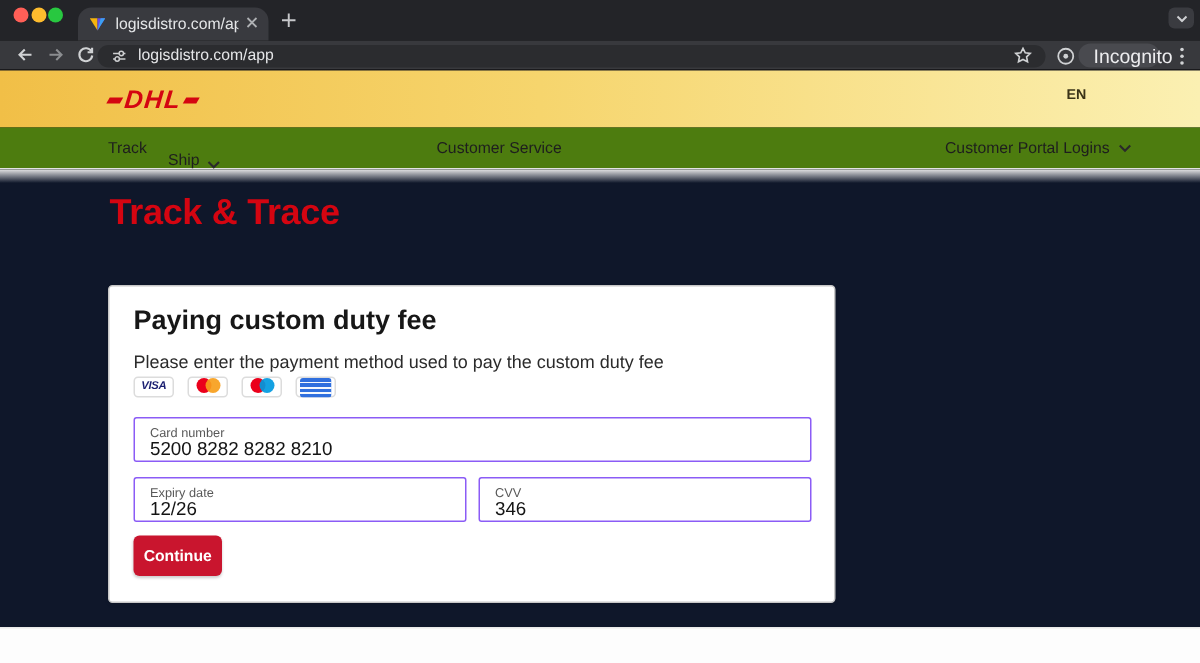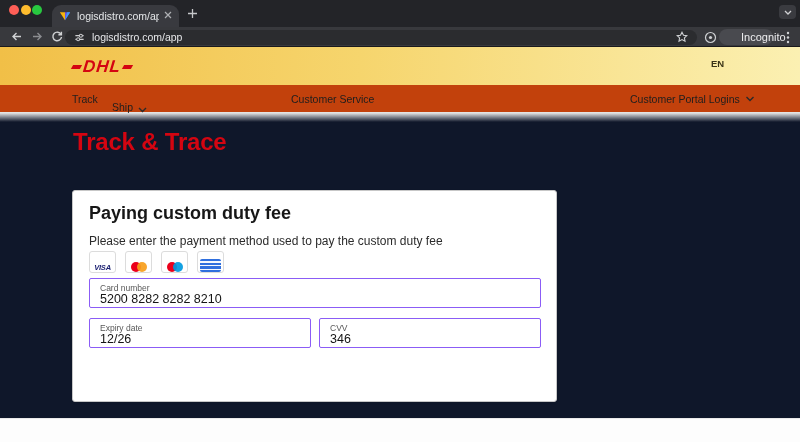--- a/index.html
+++ b/index.html
@@ -22,41 +22,41 @@
   .tablist-btn{position:absolute;left:779px;top:5px;width:17px;height:14px;background:#3a3b40;border-radius:4px;display:flex;align-items:center;justify-content:center;}
   .toolbar{position:absolute;left:0;top:27px;width:800px;height:20px;background:#38393d;border-bottom:1px solid #1b1b1e;box-sizing:border-box;}
   .nav-btn{position:absolute;top:30px;display:flex;}
   .omnibox{position:absolute;left:65px;top:29.5px;width:632px;height:15px;background:#2b2c2f;border-radius:8px;}
   .tune-icon{position:absolute;left:74px;top:31.5px;display:flex;}
   .url-text{position:absolute;left:92px;top:31px;font-size:10.5px;color:#e5e6e8;}
   .star-icon{position:absolute;left:676px;top:31px;display:flex;}
   .track-icon{position:absolute;left:704px;top:31px;display:flex;}
   .incog-badge{position:absolute;left:719px;top:29px;width:54px;height:16px;background:#494a4f;border-radius:9px;display:flex;align-items:center;}
   .incog-badge svg{margin-left:6px;}
-  .incog-label{margin-left:16px;font-size:11px;color:#ededef;}
+  .incog-label{margin-left:4px;font-size:13px;color:#ededef;}
   .menu-dots{position:absolute;left:786px;top:31px;display:flex;}
   
   .dhl-header{position:absolute;left:0;top:47px;width:800px;height:38px;
     background:linear-gradient(90deg,#f1bf47 0%,#f6d56d 45%,#fbf0b2 100%);
     box-shadow:0 1px 2px rgba(0,0,0,.18);}
   .dhl-logo{position:absolute;left:72px;top:57px;height:19px;display:flex;align-items:center;}
   .dhl-dash{width:9px;height:4px;background:#d40511;transform:skewX(-30deg);}
   .dhl-text{margin:0 2px;font-size:17px;font-weight:900;font-style:italic;color:#d40511;letter-spacing:1px;transform:skewX(-6deg);line-height:1;}
   .lang{position:absolute;left:711px;top:58px;font-size:9.5px;font-weight:bold;color:#3a3317;}
-  .navbar{position:absolute;left:0;top:85px;width:800px;height:28px;background:#c2410c;border-bottom:1px solid #e3e3e3;box-sizing:border-box;}
+  .navbar{position:absolute;left:0;top:85px;width:800px;height:28px;background:#4d7c0f;border-bottom:1px solid #e3e3e3;box-sizing:border-box;}
   .nav-item{position:absolute;top:0;height:28px;display:flex;align-items:center;gap:5px;font-size:10.5px;color:#1e1e1e;cursor:pointer;}
   
   .content{position:absolute;left:0;top:113px;width:800px;height:329px;background:#0f172a;}
   .nav-shadow{position:absolute;left:0;top:0;width:800px;height:9px;background:linear-gradient(#e2e2e3,rgba(243,243,244,0));}
   .page-title{position:absolute;left:73px;top:15px;font-size:24px;font-weight:800;color:#d40511;letter-spacing:-.2px;}
   .card{position:absolute;left:72px;top:77px;width:485px;height:212px;background:#fff;border:1px solid #c7c7c7;border-radius:3px;box-shadow:0 1px 3px rgba(0,0,0,.07);box-sizing:border-box;}
   .card-title{position:absolute;left:16px;top:12px;font-size:18px;font-weight:800;color:#171717;}
   .card-subtitle{position:absolute;left:16px;top:43px;font-size:12px;color:#2b2b2b;}
   .chips{position:absolute;left:16px;top:60px;display:flex;gap:9px;}
-  .chip{width:27px;height:22px;background:#fff;border:1px solid #dcdcdc;border-radius:3px;display:flex;align-items:flex-end;justify-content:center;box-sizing:border-box;}
+  .chip{width:27px;height:14px;background:#fff;border:1px solid #dcdcdc;border-radius:3px;display:flex;align-items:flex-start;justify-content:center;box-sizing:border-box;}
   .visa-txt{font-size:7.5px;font-weight:800;font-style:italic;color:#1a1f71;letter-spacing:-.2px;}
   .cc{width:10px;height:10px;border-radius:50%;}
   .cc2{margin-left:-4px;opacity:.92;}
   .amex-box{width:21px;height:13px;border-radius:2px;background:#2f6fde;
     background-image:repeating-linear-gradient(to bottom,transparent 0 2.5px,rgba(255,255,255,.95) 2.5px 3.5px);}
   .field{position:absolute;background:#fff;border:1px solid #8b5cf6;border-radius:2px;box-sizing:border-box;height:30px;}
   .field label{position:absolute;left:10px;top:4px;font-size:8.5px;color:#585858;}
   .field input{position:absolute;left:0;top:0;width:100%;height:100%;border:none;outline:none;background:transparent;
     padding:13px 10px 2px 10px;font-size:12.5px;color:#141414;font-family:"Liberation Sans",sans-serif;box-sizing:border-box;}
   .f-card{left:16px;top:87px;width:452px;}
@@ -227,18 +227,19 @@
       <div class="field f-exp">
         <label>Expiry date</label>
         <input type="text" value="12/26" style="">
       </div>
 
       <div class="field f-cvv">
         <label>CVV</label>
         <input type="text" value="346" style="">
       </div>
 
+      <button class="btn-continue">Continue</button>
     </div>
 
     <div class="footer"></div>
   </div>
 
 </div>
 
 </body></html>

